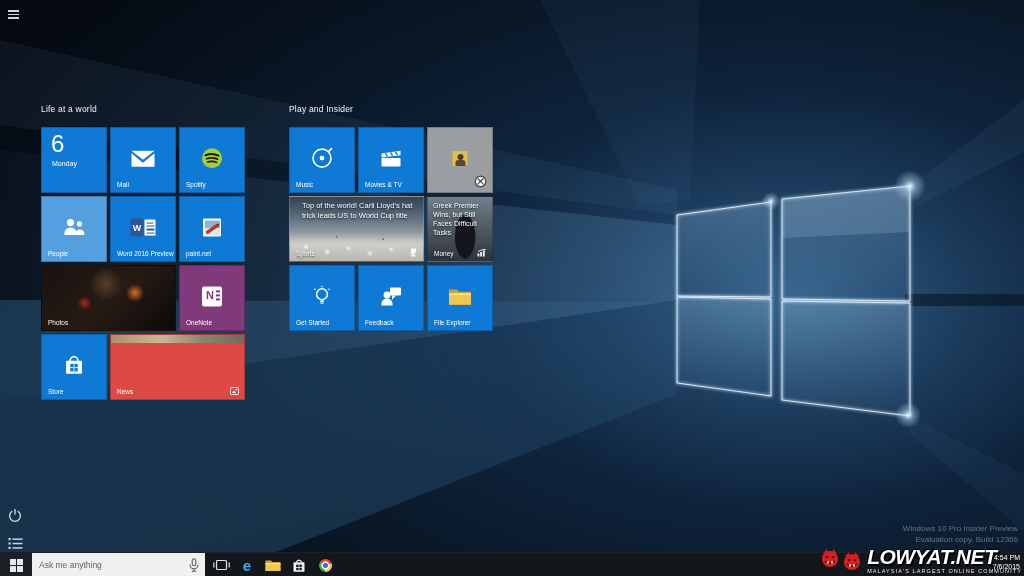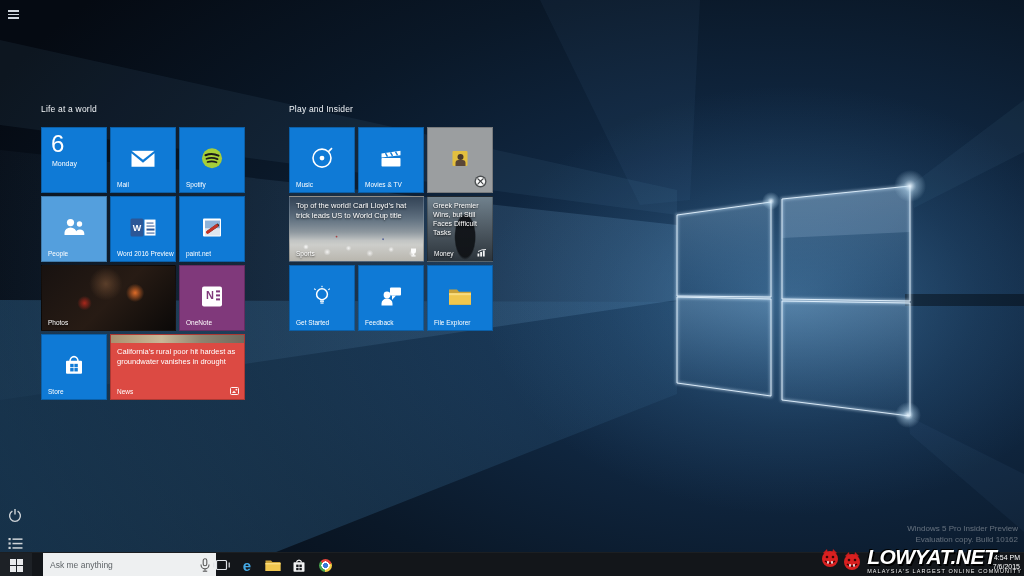--- a/index.html
+++ b/index.html
@@ -45,21 +45,21 @@
     radial-gradient(circle 4px at 12% 78%, rgba(255,255,255,.9), transparent 70%),
     radial-gradient(circle 5px at 28% 86%, rgba(250,250,250,.85), transparent 70%),
     radial-gradient(circle 4px at 44% 80%, rgba(255,255,255,.8), transparent 70%),
     radial-gradient(circle 5px at 60% 88%, rgba(245,245,245,.85), transparent 70%),
     radial-gradient(circle 4px at 76% 82%, rgba(255,255,255,.8), transparent 70%),
     radial-gradient(circle 5px at 92% 88%, rgba(250,250,250,.8), transparent 70%),
     radial-gradient(circle 2px at 35% 62%, rgba(200,40,40,.9), transparent 70%),
     radial-gradient(circle 2px at 70% 66%, rgba(40,60,150,.9), transparent 70%),
     linear-gradient(180deg,#67809c 0%,#93a7b8 35%,#d2d4d2 68%,#b9b6ae 100%);}
   .sports-shade{position:absolute;inset:0;background:linear-gradient(180deg,rgba(18,28,40,.6),rgba(18,28,40,.25) 55%,rgba(18,28,40,0) 75%);}
-  .sports-headline{position:absolute;left:6px;top:4px;width:122px;font-size:7.5px;line-height:1.3;
+  .sports-headline{position:absolute;left:12px;top:4px;width:122px;font-size:7.5px;line-height:1.3;
     color:#fff;text-shadow:0 1px 2px rgba(0,0,0,.8);}
 
   .tile-money{background:
     radial-gradient(ellipse 16px 34px at 58% 62%, rgba(16,19,23,.95) 0 60%, transparent 68%),
     linear-gradient(180deg,#70818d 0%,#4b565f 55%,#2c343b 100%);}
   .money-headline{position:absolute;left:5px;top:4px;width:56px;font-size:7px;line-height:1.3;
     color:#fff;text-shadow:0 1px 2px rgba(0,0,0,.8);}
 
   .avatar{position:absolute;left:50%;top:50%;transform:translate(-50%,-60%);
     width:15px;height:15px;background:#e3bf3e;border-radius:1px;overflow:hidden;}
@@ -83,21 +83,21 @@
 
   
   .rail-btn{position:absolute;left:8px;cursor:pointer;}
 
   
   .taskbar{position:absolute;left:0;top:552px;width:1024px;height:24px;background:var(--taskbar-bg,#13161a);
     border-top:1px solid rgba(255,255,255,.04);}
   .start-btn{position:absolute;left:0;top:0;width:32px;height:24px;display:flex;align-items:center;
     justify-content:center;cursor:pointer;background:#1d2126;}
   .search-box{position:absolute;left:32px;top:0;width:173px;height:24px;background:var(--search-bg,#eef0f1);
-    display:flex;align-items:center;margin-left:11px;}
+    display:flex;align-items:center;}
   .search-box input{flex:1;border:none;outline:none;background:transparent;font-size:8.5px;
     padding-left:7px;color:#333;font-family:"Liberation Sans",sans-serif;}
   .search-box input::placeholder{color:#5f6468;}
   .search-mic{margin-right:5px;display:flex;}
   .tb-ic{position:absolute;top:0;width:26px;height:24px;display:flex;align-items:center;
     justify-content:center;cursor:pointer;}
   .edge-e{font-size:15px;font-weight:bold;color:var(--edge-blue,#45aae6);line-height:1;}
   .chrome-ball{width:13px;height:13px;border-radius:50%;
     background:
       radial-gradient(circle at 50% 50%, #3a79d8 0 2.4px, #fff 2.4px 4px, rgba(0,0,0,0) 4.2px),
@@ -267,21 +267,20 @@
       <rect x="7.2" y="9.6" width="3.4" height="3.4" style="fill:var(--accent)"></rect>
       <rect x="11.4" y="9.6" width="3.4" height="3.4" style="fill:var(--accent)"></rect>
       <rect x="7.2" y="13.8" width="3.4" height="3.4" style="fill:var(--accent)"></rect>
       <rect x="11.4" y="13.8" width="3.4" height="3.4" style="fill:var(--accent)"></rect>
     </svg>
     <div class="label">Store</div>
   </div>
 
   <div class="tile wide tile-news" style="left:110px;top:334px">
     <div class="news-strip"></div>
-    <div class="news-headline">California’s rural poor hit hardest as groundwater vanishes in drought</div>
     <div class="label">News</div>
     <svg class="corner-ic" width="9" height="8" viewBox="0 0 9 8">
       <rect x="0.5" y="0.5" width="8" height="7" rx="1" fill="none" stroke="#fff" stroke-width="1"></rect>
       <polygon points="2,6 4,3.4 6,6" fill="#fff"></polygon>
         <circle cx="6.4" cy="2.6" r="0.9" fill="#fff"></circle>
     </svg>
   </div>
 
   <div class="tile" style="left:289px;top:127px">
     <svg class="icon" width="24" height="24" viewBox="0 0 24 24">
@@ -442,22 +441,22 @@
       <div class="chrome-ball"></div>
     </div>
   </div>
 
   <div class="tray-clock">
     <div>4:54 PM</div>
     <div>7/6/2015</div>
   </div>
 
   <div class="watermark">
-    <div>Windows 5 Pro Insider Preview</div>
-    <div>Evaluation copy. Build 10162</div>
+    <div>Windows 10 Pro Insider Preview</div>
+    <div>Evaluation copy. Build 12366</div>
   </div>
 
   <div class="lowyat">
     <svg width="44" height="26" viewBox="0 0 44 26">
       <g>
         <polygon points="3,5 7,1 8,6" fill="#c11d1d"></polygon>
           <polygon points="17,5 13,1 12,6" fill="#c11d1d"></polygon>
         <circle cx="10" cy="11" r="8" fill="#d92020"></circle>
         <circle cx="7" cy="9" r="1.3" fill="#3a0606"></circle>
           <circle cx="13" cy="9" r="1.3" fill="#3a0606"></circle>

